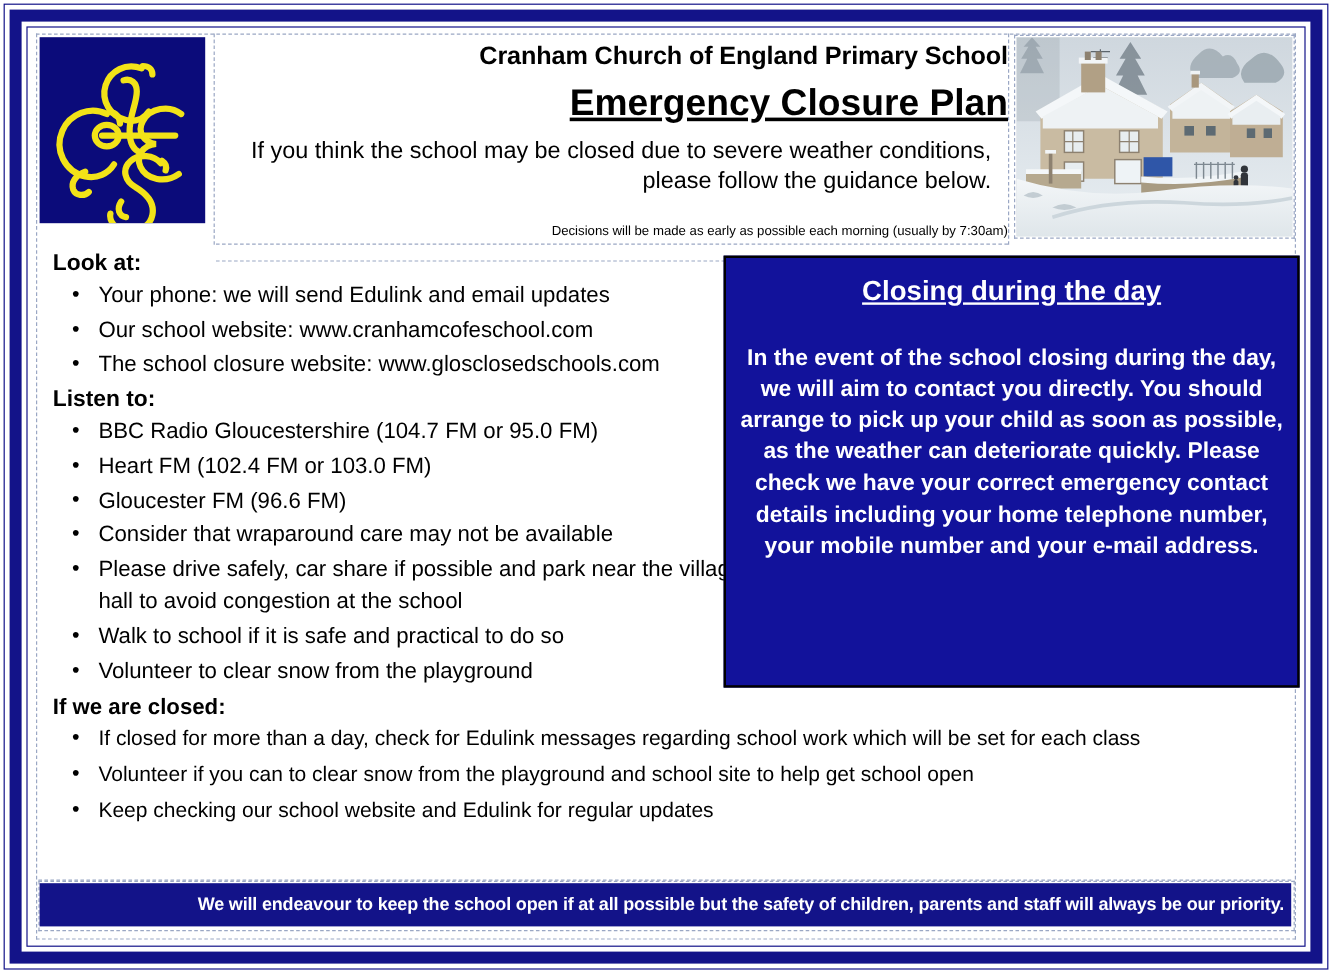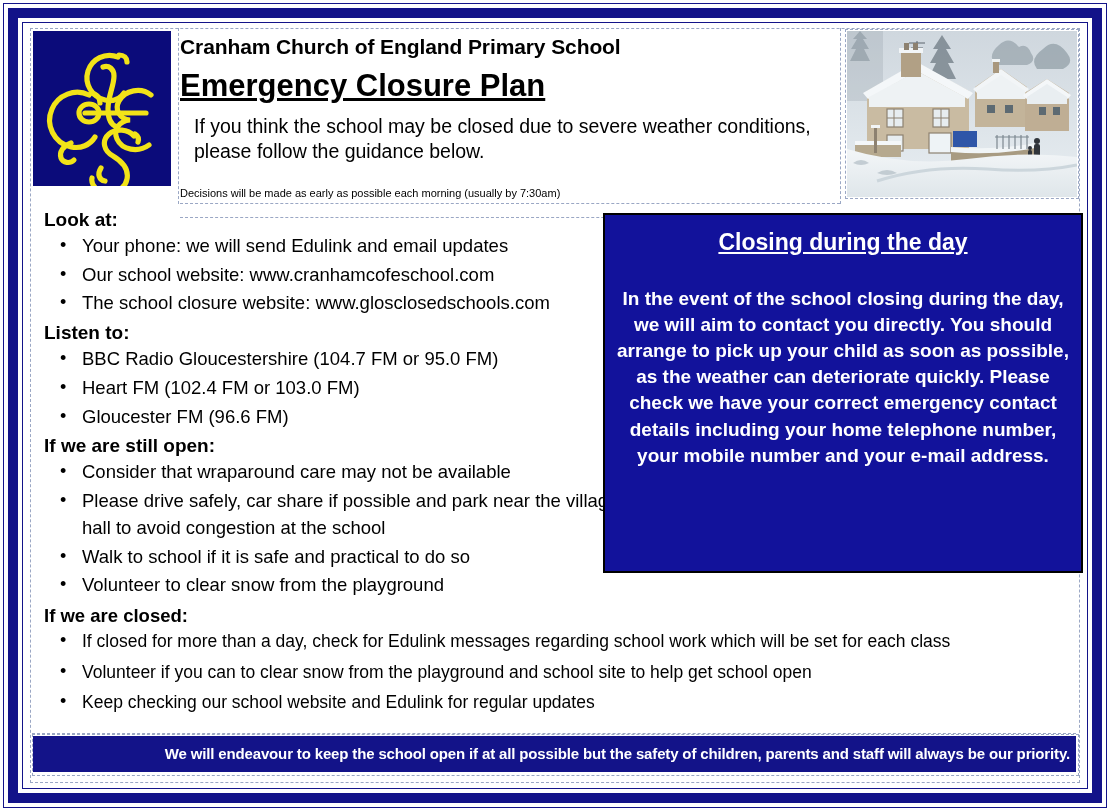--- a/index.html
+++ b/index.html
@@ -85,21 +85,21 @@
     left: 0; top: 0;
     width: 138px;
     height: 155px;
   }
 
   .header-text {
     position: absolute;
     left: 150px;
     top: 0;
     width: 660px;
-    text-align: left;
+    text-align: right;
     color: #000000;
   }
   .school-name {
     font-size: 21px;
     font-weight: bold;
     letter-spacing: -0.1px;
     margin-top: 6px;
     line-height: 1.2;
   }
   .doc-title {
@@ -429,21 +429,20 @@
       <div>
         <div class="sec-head">Listen to:</div>
         <ul class="bullets narrow">
           <li><span>BBC Radio Gloucestershire (104.7 FM or 95.0 FM)</span></li>
           <li><span>Heart FM (102.4 FM or 103.0 FM)</span></li>
           <li><span>Gloucester FM (96.6 FM)</span></li>
         </ul>
       </div>
 
       <div>
-        <div class="sec-head">If we are still open:</div>
         <ul class="bullets narrow">
           <li><span>Consider that wraparound care may not be available</span></li>
           <li><span>Please drive safely, car share if possible and park near the village hall to avoid congestion at the school</span></li>
           <li><span>Walk to school if it is safe and practical to do so</span></li>
           <li><span>Volunteer to clear snow from the playground</span></li>
         </ul>
       </div>
 
       <div class="closed-block">
         <div class="sec-head">If we are closed:</div>

